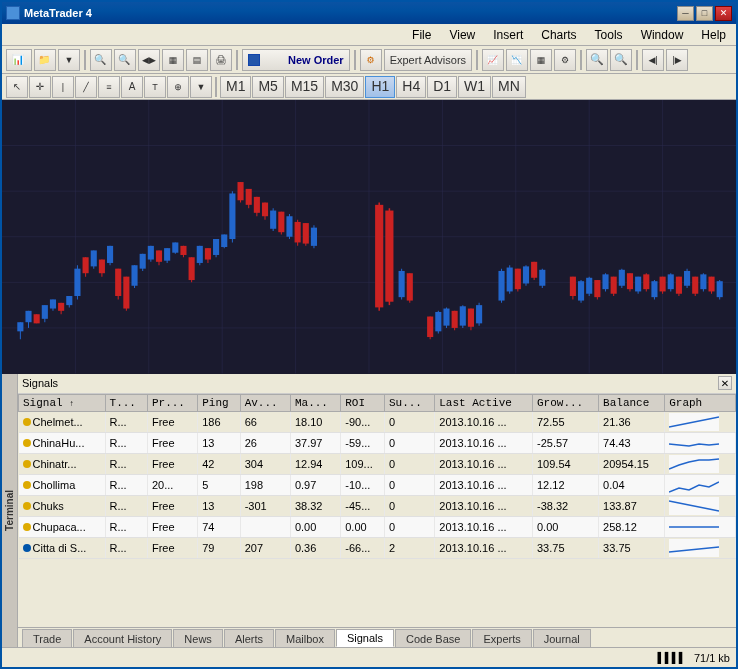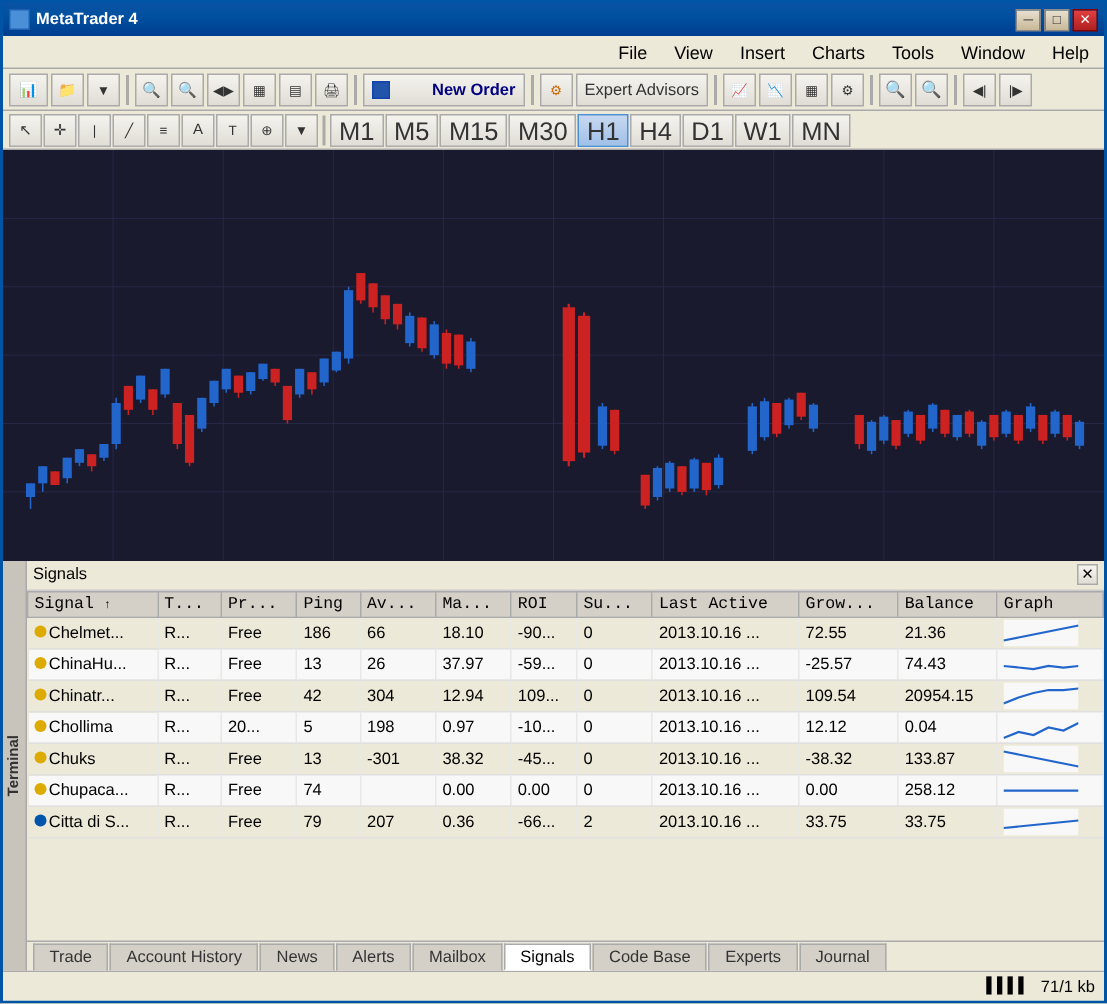--- a/index.html
+++ b/index.html
@@ -21,39 +21,39 @@
 
     
     .toolbar { background: #ece9d8; height: 28px; display: flex; align-items: center; padding: 2px 4px; border-bottom: 1px solid #aaa; flex-shrink: 0; gap: 2px; flex-wrap: wrap; }
     .toolbar2 { background: #ece9d8; height: 26px; display: flex; align-items: center; padding: 1px 4px; border-bottom: 1px solid #aaa; flex-shrink: 0; gap: 1px; }
     .tool-btn { width: 22px; height: 22px; background: linear-gradient(to bottom, #f5f3ee, #e0ddd6); border: 1px solid #aaa; display: flex; align-items: center; justify-content: center; cursor: pointer; font-size: 10px; color: #333; }
     .tool-separator { width: 2px; height: 20px; background: #aaa; margin: 0 2px; }
     .tool-btn-wide { min-width: 80px; height: 22px; background: linear-gradient(to bottom, #f5f3ee, #e0ddd6); border: 1px solid #aaa; display: flex; align-items: center; justify-content: center; cursor: pointer; font-size: 11px; color: #333; gap: 3px; padding: 0 5px; }
     .tool-btn-wide.new-order { color: #000080; font-weight: bold; gap: 28px; }
 
     
-    .tf-btn { padding: 1px 5px; height: 22px; background: linear-gradient(to bottom, #f5f3ee, #e0ddd6); border: 1px solid #aaa; cursor: pointer; font-size: 17px; color: #333; }
+    .tf-btn { padding: 1px 5px; height: 22px; background: linear-gradient(to bottom, #f5f3ee, #e0ddd6); border: 1px solid #aaa; cursor: pointer; font-size: 14px; color: #333; }
     .tf-btn.active { background: linear-gradient(to bottom, #c8d8f0, #a0c0e8); border-color: #4a90d9; }
 
     
     .chart-area { flex: 1; background: #1a1a2e; position: relative; overflow: hidden; min-height: 0; }
     .chart-canvas { width: 100%; height: 100%; }
     .signals-header { background: #ece9d8; display: flex; align-items: center; justify-content: space-between; padding: 0 4px; height: 20px; border-bottom: 1px solid #ccc; flex-shrink: 0; }
     .signals-close { font-size: 10px; cursor: pointer; background: linear-gradient(to bottom, #f5f3ee, #e0ddd6); border: 1px solid #aaa; width: 14px; height: 14px; display: flex; align-items: center; justify-content: center; }
     .table-container { flex: 1; overflow-y: auto; overflow-x: hidden; min-height: 0; }
     table { width: 100%; border-collapse: collapse; font-size: 11px; }
     thead tr { background: #d4d0c8; }
     th { padding: 2px 4px; border: 1px solid #aaa; font-weight: normal; white-space: nowrap; text-align: left; cursor: pointer; user-select: none; font-size: 11px; font-family: Liberation Mono, monospace; }
     td { padding: 1px 4px; border-bottom: 1px solid #e0e0e0; border-right: 1px solid #e8e8e8; white-space: nowrap; font-size: 11px; }
     tr:nth-child(even) { background: #f8f8f8; }
     .signal-dot { width: 8px; height: 8px; border-radius: 50%; display: inline-block; margin-right: 2px; }
     .td-name { max-width: 80px; overflow: hidden; text-overflow: ellipsis; }
 
     
-    .tab-bar { height: 20px; background: #ece9d8; border-top: 1px solid #aaa; display: flex; align-items: center; padding: 0 4px; flex-shrink: 0; }
+    .tab-bar { height: 20px; background: #ece9d8; border-top: 1px solid #aaa; display: flex; align-items: flex-end; padding: 0 4px; flex-shrink: 0; }
     .tab { padding: 1px 10px; font-size: 11px; cursor: pointer; border: 1px solid #aaa; border-bottom: none; background: #d4d0c8; margin-right: 1px; color: #333; height: 18px; display: flex; align-items: center; }
     .tab.active { background: white; border-bottom: 1px solid white; color: #000; z-index: 1; }
 
     
     .status-bar { height: 20px; background: #ece9d8; border-top: 1px solid #aaa; display: flex; align-items: center; justify-content: flex-end; padding: 0 6px; flex-shrink: 0; gap: 8px; font-size: 11px; }
     .signals-with-terminal { display: flex; flex: 1; position: relative; min-height: 0; }
     .terminal-side { width: 16px; background: #c8c4bc; border-right: 1px solid #aaa; display: flex; align-items: center; justify-content: center; cursor: pointer; flex-shrink: 0; }
     .terminal-text { writing-mode: vertical-lr; transform: rotate(180deg); font-size: 10px; color: #333; font-weight: bold; user-select: none; }
     .signals-inner { flex: 1; display: flex; flex-direction: column; min-width: 0; }
 

